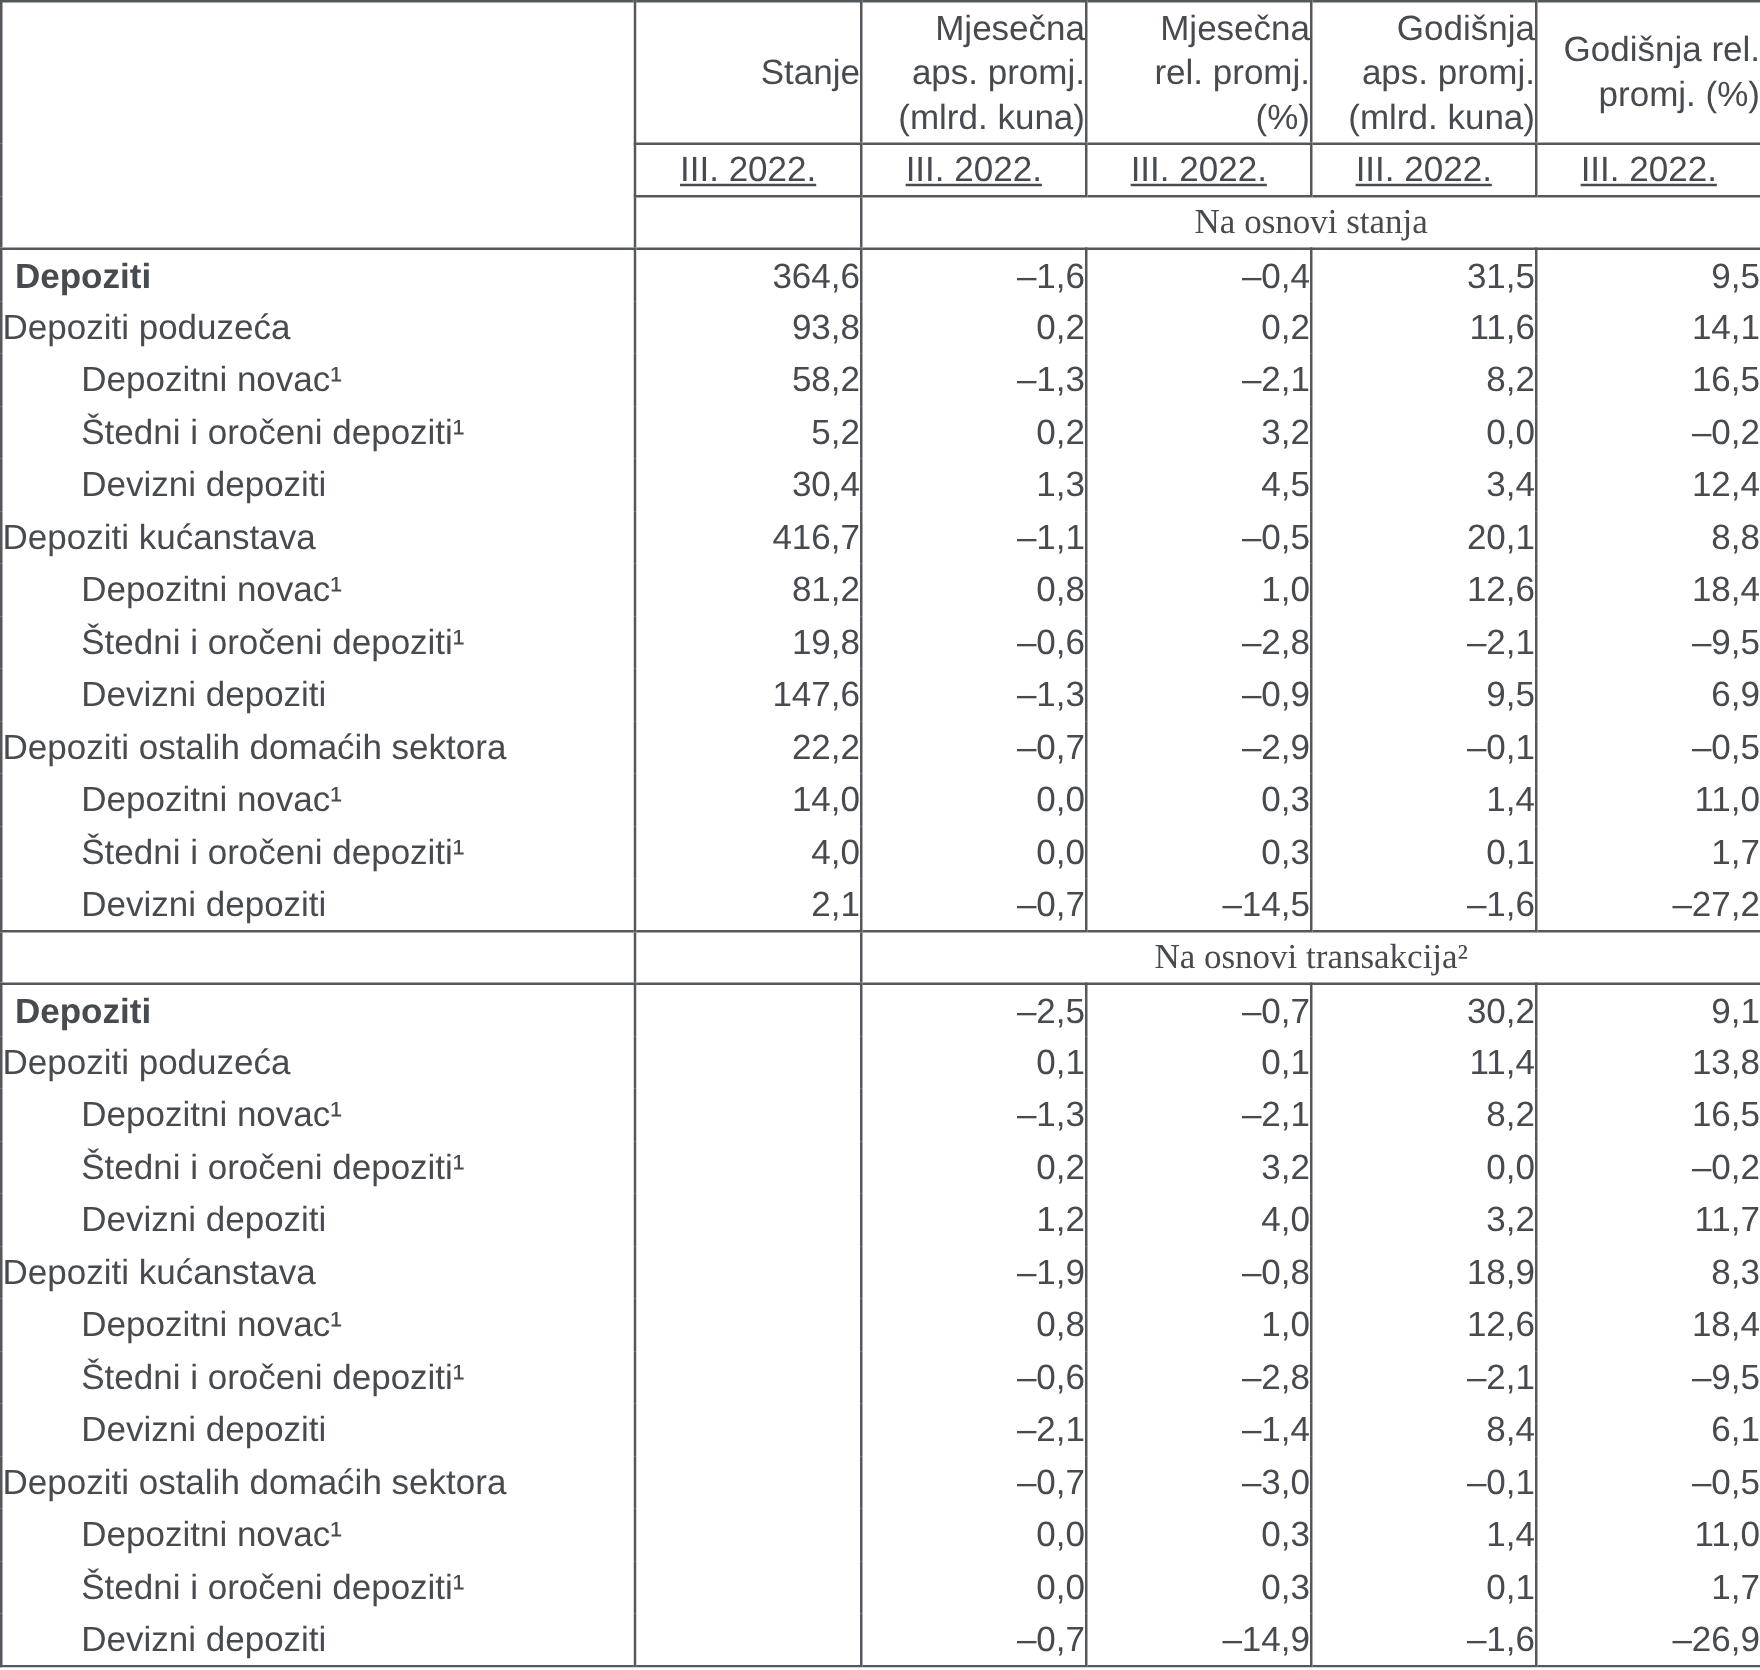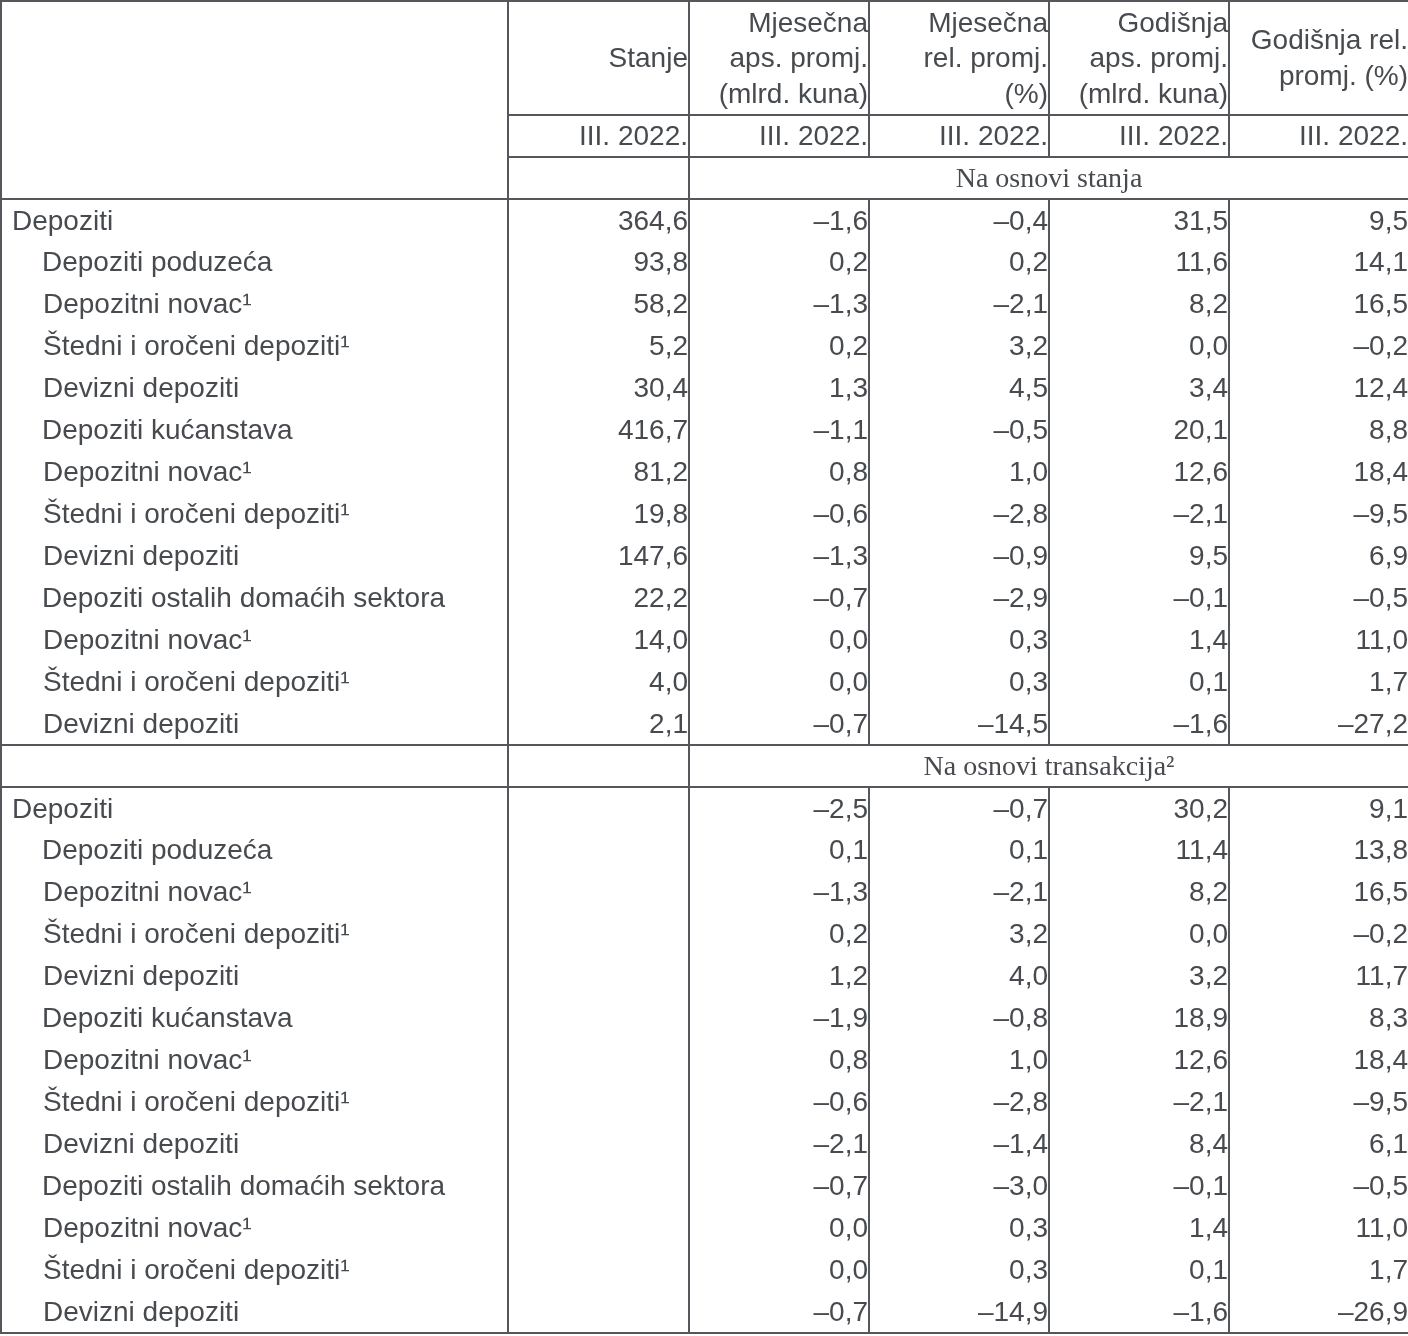--- a/index.html
+++ b/index.html
@@ -45,45 +45,45 @@
     padding-right:10px;
     padding-left:4px;
     line-height:1.27;
     white-space:pre-line;
     border-bottom:2px solid var(--line);
   }
   td.stub{
     border-bottom:2px solid var(--line);
   }
   th.period{
-    text-align:right;
     vertical-align:middle;
     padding-right:10px;
     border-bottom:2px solid var(--line);
+    text-decoration:underline;
   }
   tr.sec td{
     border-bottom:2px solid var(--line);
     font-family:Liberation Serif, serif;
   }
   tr.sec.mid td{
     border-top:2px solid var(--line);
     margin-left:48px;
   }
   td.sec-title{
     text-align:center;
     vertical-align:middle;
   }
   td.lbl{
     text-align:left;
     vertical-align:middle;
     white-space:nowrap;
   }
-  td.lbl.ind0{ padding-left:10px; }
-  td.lbl.ind1{ padding-left:40px; }
-  td.lbl.ind2{ padding-left:41px; }
+  td.lbl.ind0{ padding-left:10px;font-weight:bold; }
+  td.lbl.ind1{ }
+  td.lbl.ind2{ padding-left:63px; }
   td.num{
     text-align:right;
     vertical-align:middle;
     padding-right:10px;
     white-space:nowrap;
   }
 </style>
 </head>
 <body>
 

